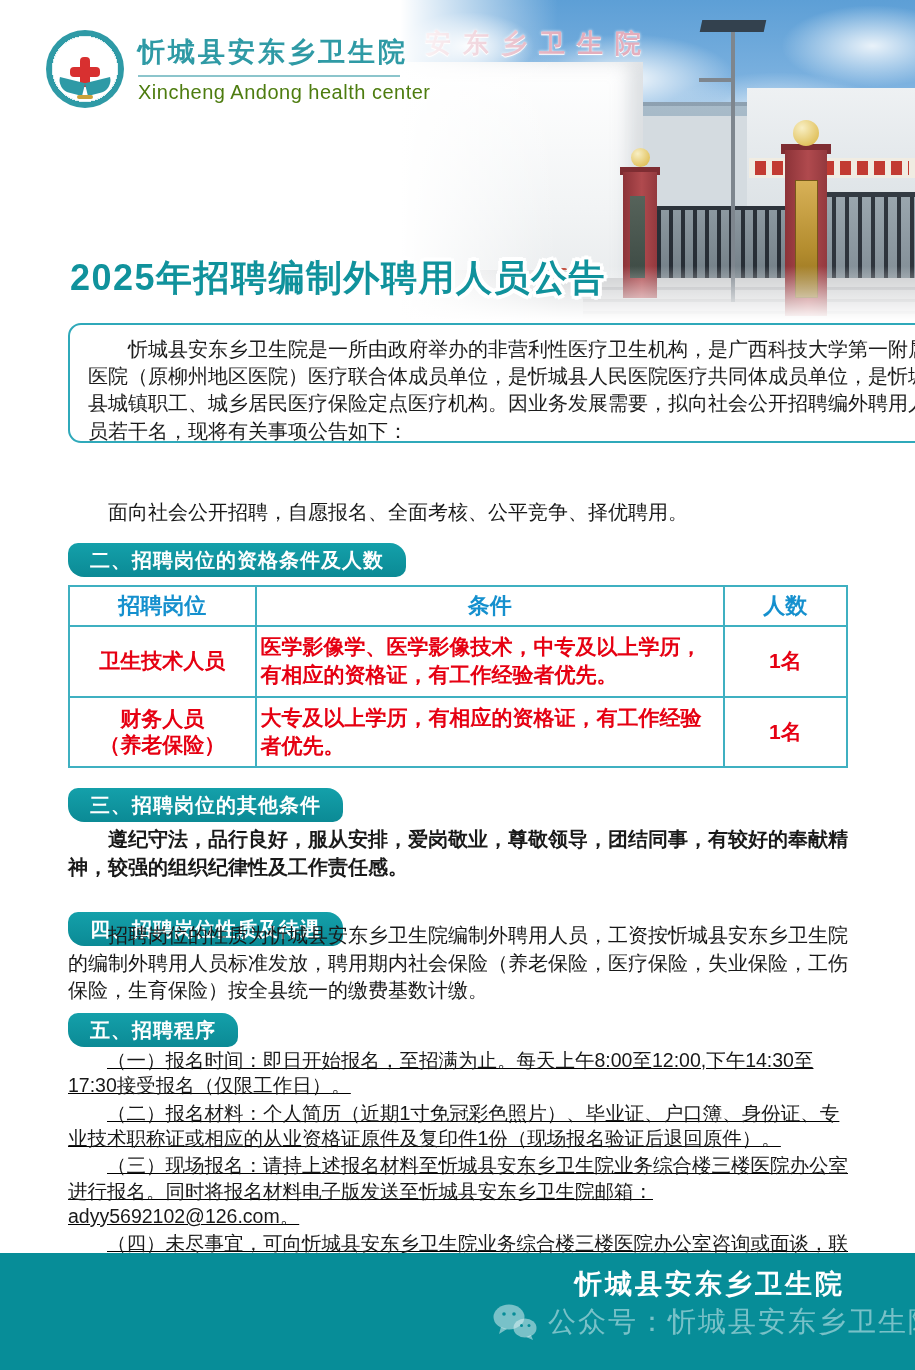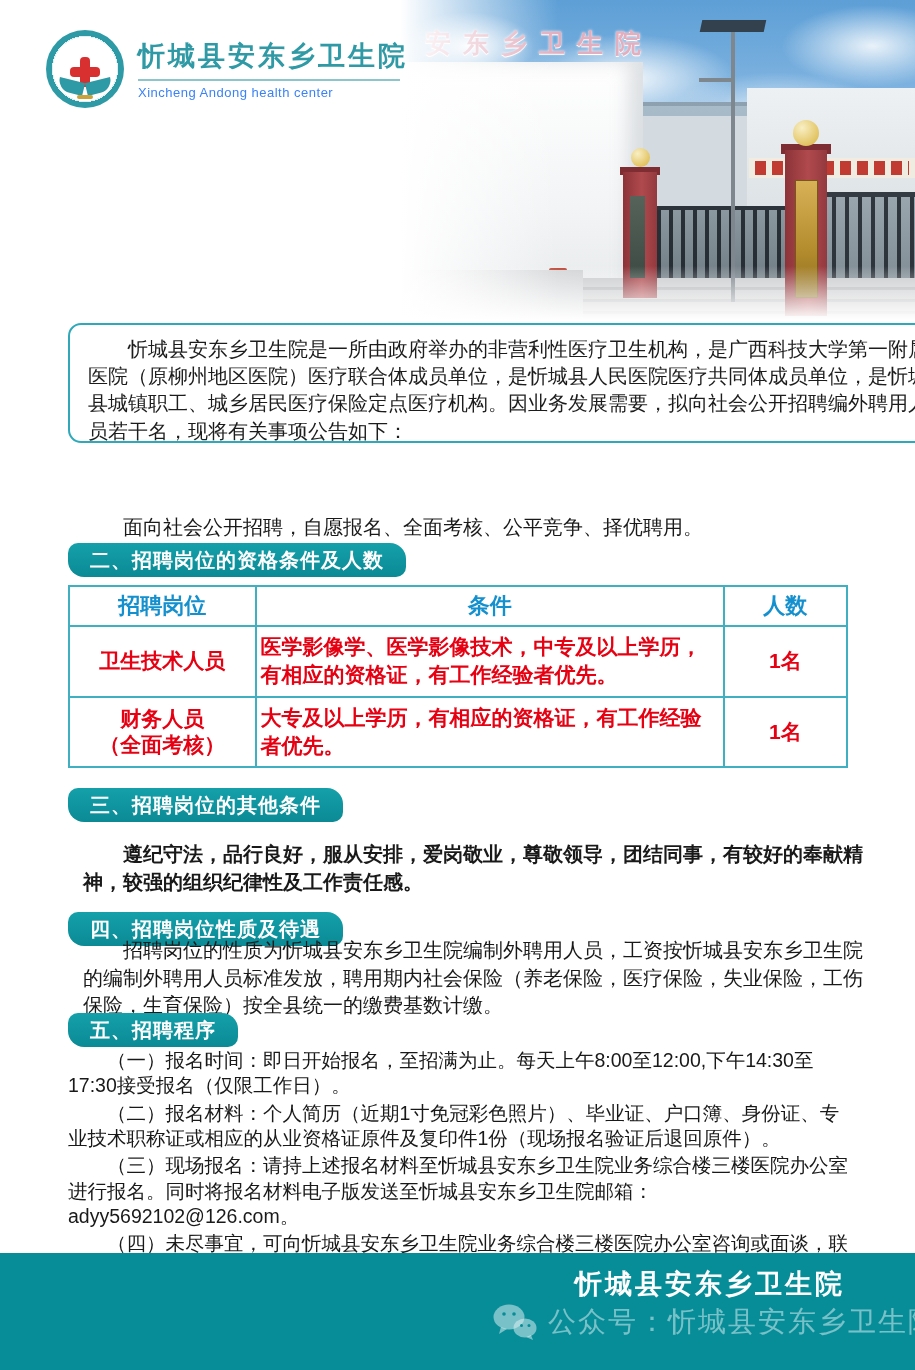--- a/index.html
+++ b/index.html
@@ -80,56 +80,56 @@
   .logo .cross::before{left:10px; top:0; width:10px; height:30px;}
   .logo .cross::after{left:0; top:10px; width:30px; height:10px;}
   .logo .leaf{position:absolute; width:26px; height:13px; background:#2e9aa6; top:50px;}
   .logo .leaf.l{left:12px; border-radius:0 0 0 26px; transform:rotate(14deg);}
   .logo .leaf.r{right:12px; border-radius:0 0 26px 0; transform:rotate(-14deg);}
   .logo .year{position:absolute; left:50%; bottom:9px; transform:translateX(-50%);
     width:16px; height:4px; background:#c9a23a; border-radius:2px;}
   .brand-text{display:flex; flex-direction:column;}
   .brand-zh{font-size:27px; font-weight:700; color:#2f9aa5; letter-spacing:3px;}
   .brand-divider{height:2px; background:#8cc5cc; margin:5px 0 4px; width:262px;}
-  .brand-en{font-size:13px; color:#3b82f6; letter-spacing:.5px;}
+  .brand-en{font-size:20px; color:#4d7c0f; letter-spacing:.5px;}
   
   .main-title{position:absolute; left:62px; top:118px; z-index:7;
     font-size:99px; font-weight:900; color:#e60012; letter-spacing:46px; white-space:nowrap; line-height:1.1;
     text-shadow:-5px -5px 0 #fff,5px -5px 0 #fff,-5px 5px 0 #fff,5px 5px 0 #fff,
       -6px 0 0 #fff,6px 0 0 #fff,0 -6px 0 #fff,0 6px 0 #fff,0 0 8px #fff;}
   .subtitle{position:absolute; left:70px; top:254px; z-index:7;
     font-size:36px; font-weight:800; color:#10929c; letter-spacing:1.5px; white-space:nowrap;
     text-shadow:-3px -3px 0 #fff,3px -3px 0 #fff,-3px 3px 0 #fff,3px 3px 0 #fff,
       -4px 0 0 #fff,4px 0 0 #fff,0 -4px 0 #fff,0 4px 0 #fff;}
   
   .intro-box{position:absolute; left:68px; top:323px; width:892px; height:120px; z-index:6;
     border:2px solid #2fa9ba; border-radius:13px; background:#fff; box-sizing:border-box;
     padding:11px 18px 0 18px;}
   .intro-box p{margin:0; font-size:20px; line-height:1.36; color:#1c1c1c; text-indent:2em;}
   
   .pill{position:absolute; left:68px; z-index:6; display:inline-block;
     background:linear-gradient(180deg,#14a0aa,#0b8a95); color:#fff; font-weight:700;
     font-size:20px; letter-spacing:1px; line-height:34px; height:34px; padding:0 22px;
     border-radius:10px 16px 10px 16px; white-space:nowrap;}
   .body-text{position:absolute; left:68px; width:782px; z-index:6;
-    font-size:20px; line-height:1.38; color:#191919; margin:15px; text-indent:2em;}
+    font-size:20px; line-height:1.38; color:#191919; margin:0; text-indent:2em;}
   
   .jobs-table{position:absolute; left:68px; top:585px; width:780px; z-index:6;
     border-collapse:collapse; table-layout:fixed;}
   .jobs-table td,.jobs-table th{border:2px solid #3fb0c1; box-sizing:border-box; padding:0;}
   .jobs-table th{height:40px; font-size:22px; font-weight:700; color:#1590ce; text-align:center;}
   .jobs-table .c1{width:165px; text-align:center;}
   .jobs-table .c2{width:414px;}
   .jobs-table .c3{width:109px; text-align:center;}
   .jobs-table td{height:66px; color:#e60012; font-weight:700;}
   .jobs-table td.c1{font-size:21px; line-height:1.25;}
   .jobs-table td.c2{font-size:21px; line-height:1.35; padding:6px 12px 6px 4px; text-align:left;}
   .jobs-table td.c3{font-size:21px;}
   
-  .procedure{position:absolute; left:68px; top:1048px; width:782px; z-index:6;}
+  .procedure{position:absolute; left:68px; top:1048px; width:782px; z-index:6;text-decoration:underline;}
   .procedure p{margin:0 0 2px 0; font-size:19.5px; line-height:1.3; color:#191919; text-indent:2em;}
   
   .footer{position:absolute; left:0; top:1253px; width:915px; height:117px; background:#078d98; z-index:8;}
   .footer-sign{position:absolute; left:505px; top:13px; width:410px; text-align:center; color:#fff; font-weight:700;}
   .footer-org{font-size:27px; letter-spacing:3px; margin:0;}
   .footer-date{font-size:26px; letter-spacing:2px; margin:6px 0 0 0;}
   .watermark{position:absolute; left:492px; top:50px; display:flex; align-items:center; gap:10px;
     color:rgba(224,241,243,.52); font-size:28px; letter-spacing:2px; white-space:nowrap;}
   .watermark svg{display:block;}
 </style>
@@ -175,20 +175,21 @@
       <div class="leaf r"></div>
       <div class="year"></div>
     </div>
     <div class="brand-text">
       <span class="brand-zh">忻城县安东乡卫生院</span>
       <span class="brand-divider"></span>
       <span class="brand-en">Xincheng Andong health center</span>
     </div>
   </div>
 
+  <div class="subtitle">2025年招聘编制外聘用人员公告</div>
 
   <div class="intro-box">
     <p>忻城县安东乡卫生院是一所由政府举办的非营利性医疗卫生机构，是广西科技大学第一附属医院（原柳州地区医院）医疗联合体成员单位，是忻城县人民医院医疗共同体成员单位，是忻城县城镇职工、城乡居民医疗保险定点医疗机构。因业务发展需要，拟向社会公开招聘编外聘用人员若干名，现将有关事项公告如下：</p>
   </div>
 
   <p class="body-text" style="top:499px;">面向社会公开招聘，自愿报名、全面考核、公平竞争、择优聘用。</p>
 
   <div class="pill" style="top:543px;">二、招聘岗位的资格条件及人数</div>
 
   <table class="jobs-table">
@@ -202,21 +203,21 @@
       <td class="c1">
         <div>卫生技术人员</div>
         <div></div>
       </td>
       <td class="c2">医学影像学、医学影像技术，中专及以上学历，有相应的资格证，有工作经验者优先。</td>
       <td class="c3">1名</td>
     </tr>
     <tr>
       <td class="c1">
         <div>财务人员</div>
-        <div>（全面考核）</div>
+        <div>（养老保险）</div>
       </td>
       <td class="c2">大专及以上学历，有相应的资格证，有工作经验者优先。</td>
       <td class="c3">1名</td>
     </tr>
   </tbody>
     </table>
 
   <div class="pill" style="top:788px;">三、招聘岗位的其他条件</div>
   <p class="body-text" style="top:826px;font-weight:bold;">遵纪守法，品行良好，服从安排，爱岗敬业，尊敬领导，团结同事，有较好的奉献精神，较强的组织纪律性及工作责任感。</p>
 

